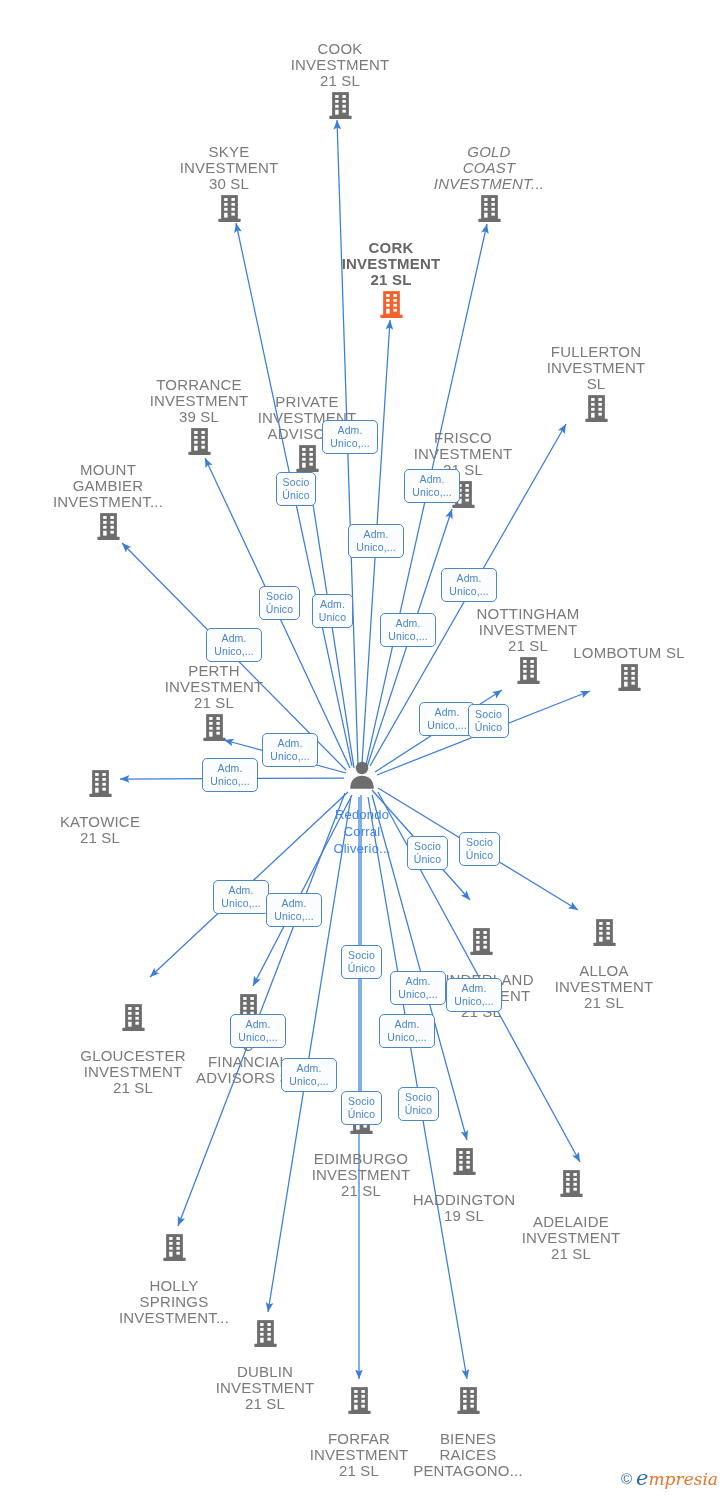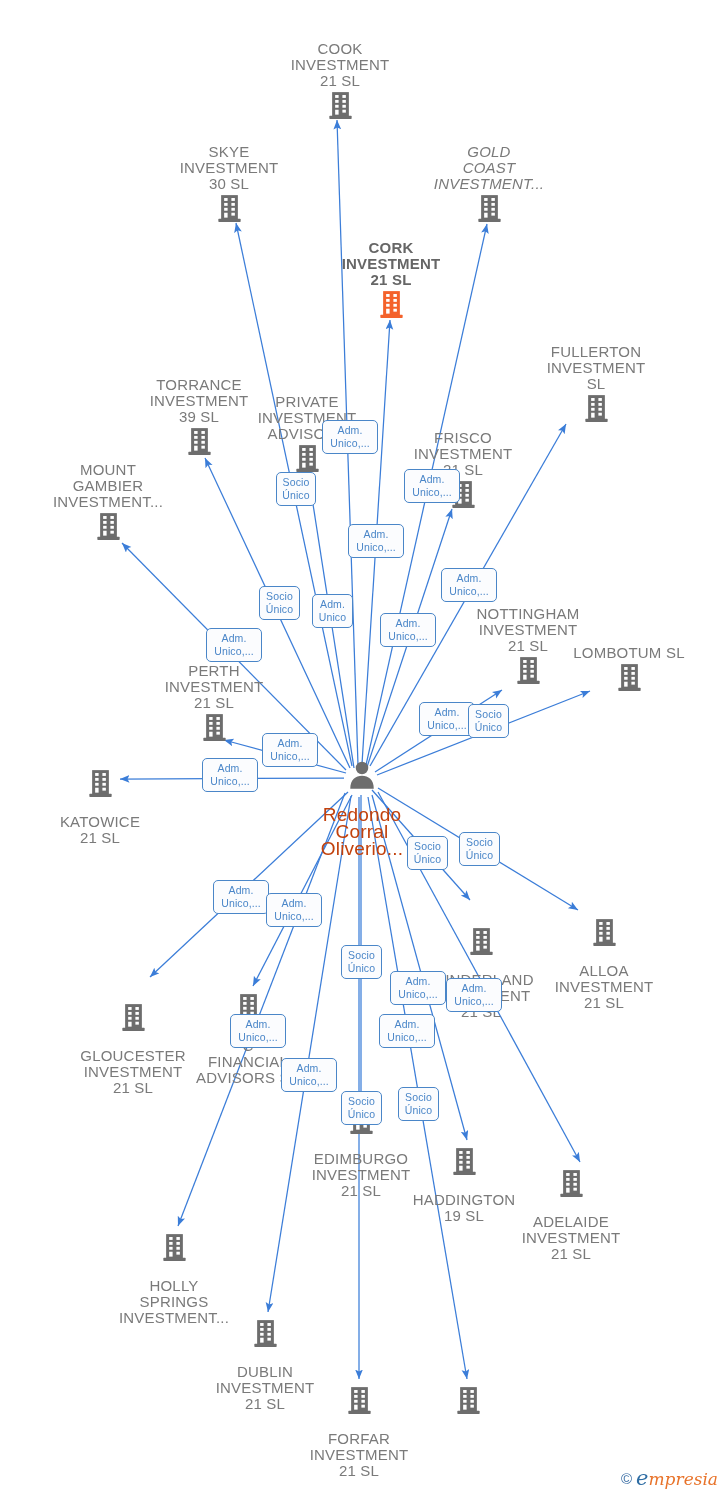--- a/index.html
+++ b/index.html
@@ -48,23 +48,23 @@
     font-weight: normal;
   }
   .node.focus .label {
     color: #666666;
     font-weight: bold;
   }
   .node.label-above .label { margin-bottom: 2px; }
   .node.label-below .label { margin-top: 16px; }
 
   .person .label {
-    font-size: 19px;
+    font-size: 13px;
     line-height: 17px;
-    color: #c2410c;
+    color: #3b82f6;
   }
 
   .edge-label {
     position: absolute;
     box-sizing: border-box;
     border: 1.4px solid #4a86c8;
     border-radius: 5px;
     background: #fbfcfe;
     color: #4a86c8;
     font-size: 10.5px;
@@ -536,20 +536,23 @@
             <rect x="2" y="22.2" width="20" height="2.8" rx="0.6" fill="#6d6d6d"></rect>
             <rect x="7.2" y="3.6" width="3.1" height="2.6" fill="#ffffff"></rect>
             <rect x="13.7" y="3.6" width="3.1" height="2.6" fill="#ffffff"></rect>
             <rect x="7.2" y="8.0" width="3.1" height="2.6" fill="#ffffff"></rect>
             <rect x="13.7" y="8.0" width="3.1" height="2.6" fill="#ffffff"></rect>
             <rect x="7.2" y="12.4" width="3.1" height="2.6" fill="#ffffff"></rect>
             <rect x="13.7" y="12.4" width="3.1" height="2.6" fill="#ffffff"></rect>
             <rect x="7.2" y="16.8" width="3.1" height="4.4" fill="#ffffff"></rect>
             <rect x="13.7" y="16.8" width="3.1" height="2.6" fill="#ffffff"></rect>
           </svg></span>
+        <span class="label">BIENES
+RAICES
+PENTAGONO...</span>
       </div>
     </div>
   <div id="edge-labels-group">
       <div class="edge-label" style="left: 322px; top: 420px; width: 56px; height: 34px;">Adm.
 Unico,...</div>
       <div class="edge-label" style="left: 276px; top: 472px; width: 40px; height: 34px;">Socio
 Único</div>
       <div class="edge-label" style="left: 404px; top: 469px; width: 56px; height: 34px;">Adm.
 Unico,...</div>
       <div class="edge-label" style="left: 348px; top: 524px; width: 56px; height: 34px;">Adm.

